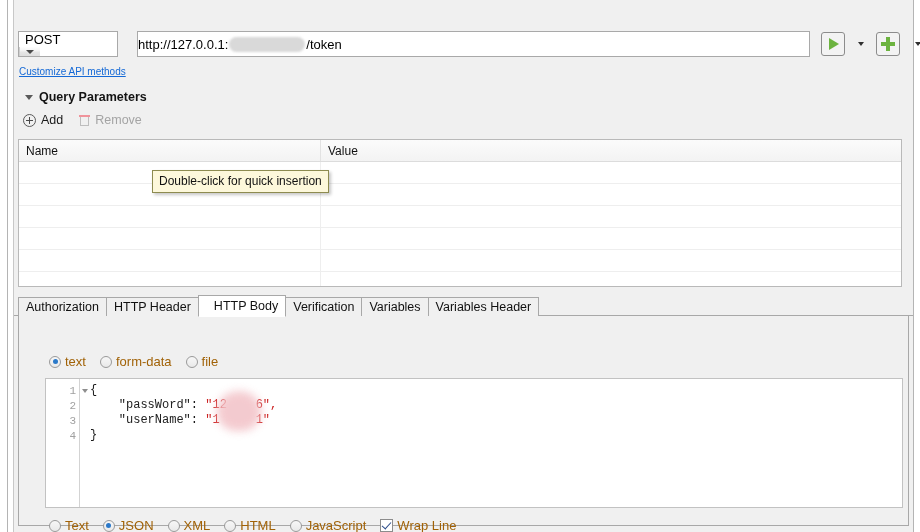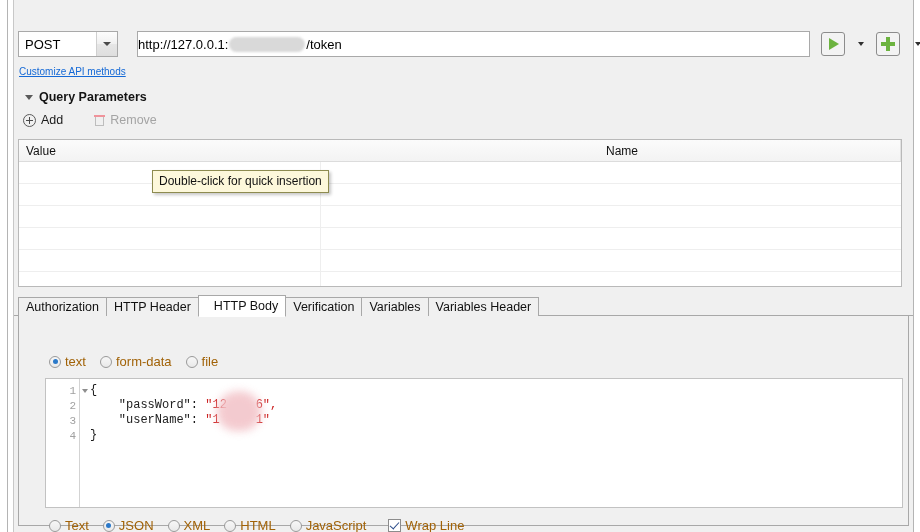--- a/index.html
+++ b/index.html
@@ -56,21 +56,22 @@
     width: 884px; height: 26px;
   }
   #method-select {
     position: absolute;
     left: 0; top: 0;
     width: 100px; height: 26px;
     background: #ffffff;
     border: 1px solid #a9a9a9;
     box-sizing: border-box;
     display: flex;
-    align-items: center;
+    align-items: flex-start;
+    flex-direction: column;
   }
   #method-select .method-label {
     padding-left: 6px;
     font-size: 13px;
     color: #000;
     flex: 1;
   }
   .combo-arrow-btn {
     width: 20px;
     height: 24px;
@@ -199,21 +200,21 @@
 
   #qp-toolbar {
     position: absolute;
     left: 23px; top: 113px;
     display: flex;
     align-items: center;
   }
   .qp-action {
     display: flex;
     align-items: center;
-    margin-right: 31px;
+    margin-right: 16px;
   }
   .icon-plus-circle {
     width: 13px; height: 13px;
     border: 1px solid #5a5a5a;
     border-radius: 50%;
     position: relative;
     margin-right: 5px;
     box-sizing: border-box;
   }
   .icon-plus-circle::before, .icon-plus-circle::after {
@@ -372,21 +373,20 @@
     position: absolute;
     left: 2.5px; top: 2.5px;
     width: 5px; height: 5px;
     border-radius: 50%;
     background: #2b79c9;
   }
   .radio-text { font-size: 13px; color: #a16207; }
   .check-item {
     display: flex;
     align-items: center;
-    margin-left: 8px;
     white-space: nowrap;
   }
   .check-mark {
     width: 13px; height: 13px;
     border: 1px solid #8c8c8c;
     background: #ffffff;
     margin-right: 4px;
     box-sizing: border-box;
     position: relative;
     flex: none;
@@ -520,22 +520,22 @@
       <span class="icon-trash">
         <span class="lid"></span>
         <span class="can"></span>
       </span>
       <span class="qp-label disabled">Remove</span>
     </span>
   </div>
 
   <div id="params-table">
     <div id="params-table-head">
+      <div class="th-cell th-name">Name</div>
       <div class="th-cell th-value">Value</div>
-      <div class="th-cell th-name">Name</div>
     </div>
     <div id="params-table-body">
       <div class="tbl-row">
         <div class="td-name"></div>
         <div class="td-value"></div>
       </div>
       <div class="tbl-row">
         <div class="td-name"></div>
         <div class="td-value"></div>
       </div>

